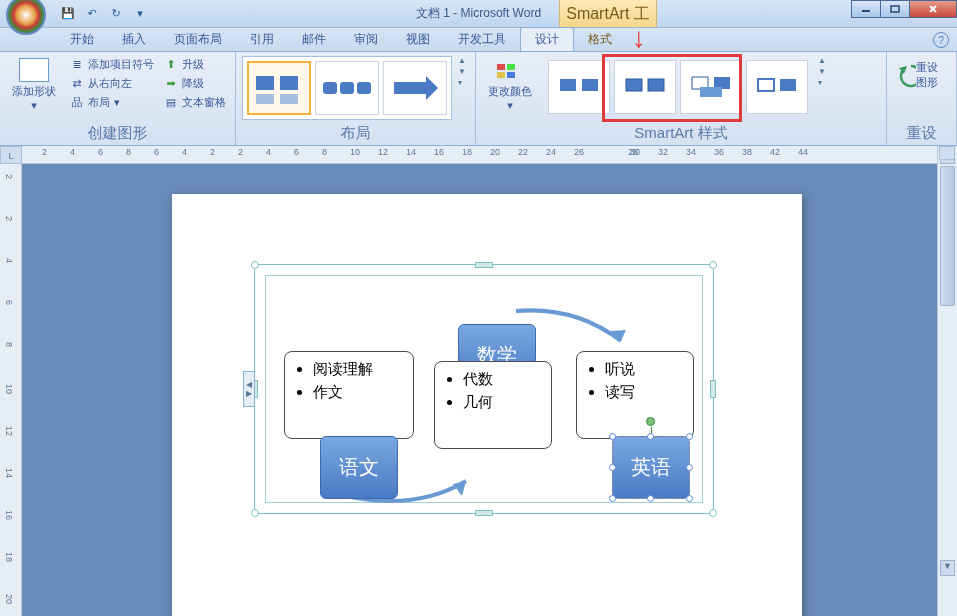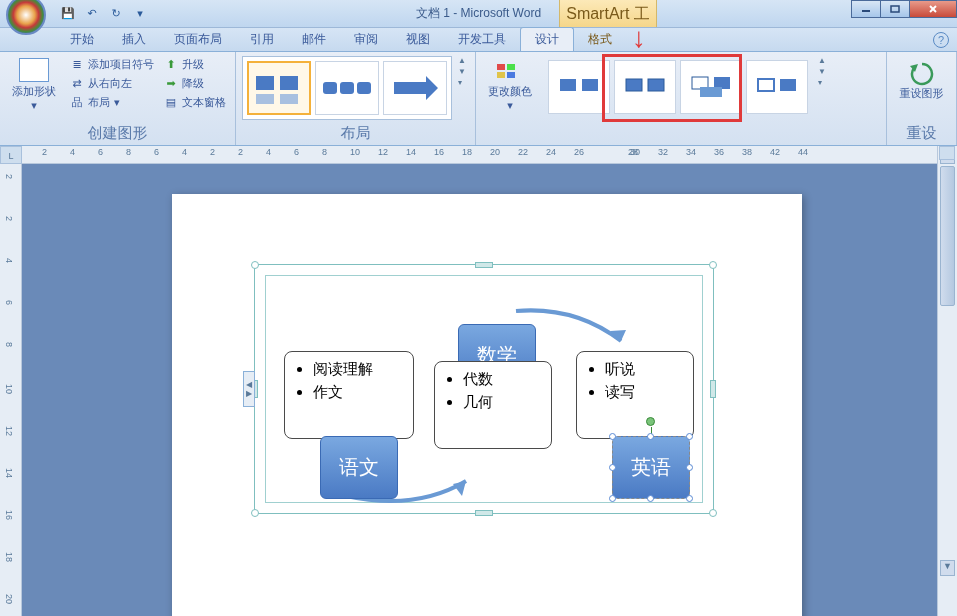--- a/index.html
+++ b/index.html
@@ -49,21 +49,21 @@
 
 .grp-styles { flex: 1; position: relative; }
 .style-gallery { display:flex; gap:4px; padding:4px; }
 .style-item { width:62px; height:54px; border:1px solid #c8d4e4; cursor:pointer; background:#fff; display:flex; align-items:center; justify-content:center; }
 .change-colors { display:flex; flex-direction:column; align-items:center; font-size:11px; color:#3a5a9a; padding:2px 6px; cursor:pointer; }
 .highlight-box { position:absolute; border:3px solid #e03a3a; pointer-events:none; }
 .red-arrow { position:absolute; color:#e03a3a; font-size:28px; font-weight:bold; pointer-events:none; }
 
 
 .grp-reset { width: 70px; }
-.reset-btn { display:flex; flex-direction:column; align-items:center; font-size:11px; color:#3a5a9a; cursor:pointer; padding:4px; }
+.reset-btn { display:flex; align-items:center; font-size:11px; color:#3a5a9a; cursor:pointer; padding:4px; }
 
 
 .ruler-h { height: 18px; background: #e6edf5; border-bottom: 1px solid #b8c8dc; position: relative; margin-left: 22px; margin-right: 20px; overflow:hidden; }
 .ruler-h .tick-area { position:absolute; left: 20px; right:0; top:0; height:100%; display:flex; }
 .ruler-num { position:absolute; top:1px; font-size:9px; color:#5a7a9a; }
 .ruler-v { position:absolute; left:0; top:164px; width:22px; bottom:0; background:#e6edf5; border-right:1px solid #b8c8dc; }
 .ruler-v .vnum { position:absolute; left:4px; font-size:9px; color:#5a7a9a; writing-mode: vertical-rl; }
 .ruler-corner { position:absolute; left:0; top:146px; width:22px; height:18px; background:#cedeee; border:1px solid #a8c0dc; font-size:9px; color:#5a7a9a; text-align:center; line-height:18px; }
 
 
@@ -258,20 +258,21 @@
       </div>
       <div style="display:flex;flex-direction:column;justify-content:center;gap:2px;">
         <span style="font-size:8px;color:#5a7a9a">▲</span>
           <span style="font-size:8px;color:#5a7a9a">▼</span>
           <span style="font-size:8px;color:#5a7a9a">▾</span>
       </div>
     </div>
 
     <div class="highlight-box" style="left:126px;top:2px;width:140px;height:68px;"></div>
     <div class="red-arrow" style="left:156px;top:-30px;">↓</div>
+    <div class="ribbon-group-label">SmartArt 样式</div>
   </div>
 
   <div class="ribbon-group grp-reset">
     <div class="ribbon-content" style="justify-content:center;width:100%">
       <div class="reset-btn">
         <svg width="28" height="26">
             <path d="M14 4 A10 10 0 1 1 6 8" fill="none" stroke="#3a9a5a" stroke-width="2.5"></path>
             <polygon points="2,6 10,4 7,12" fill="#3a9a5a"></polygon>
           </svg>
         <span>重设图形</span>

